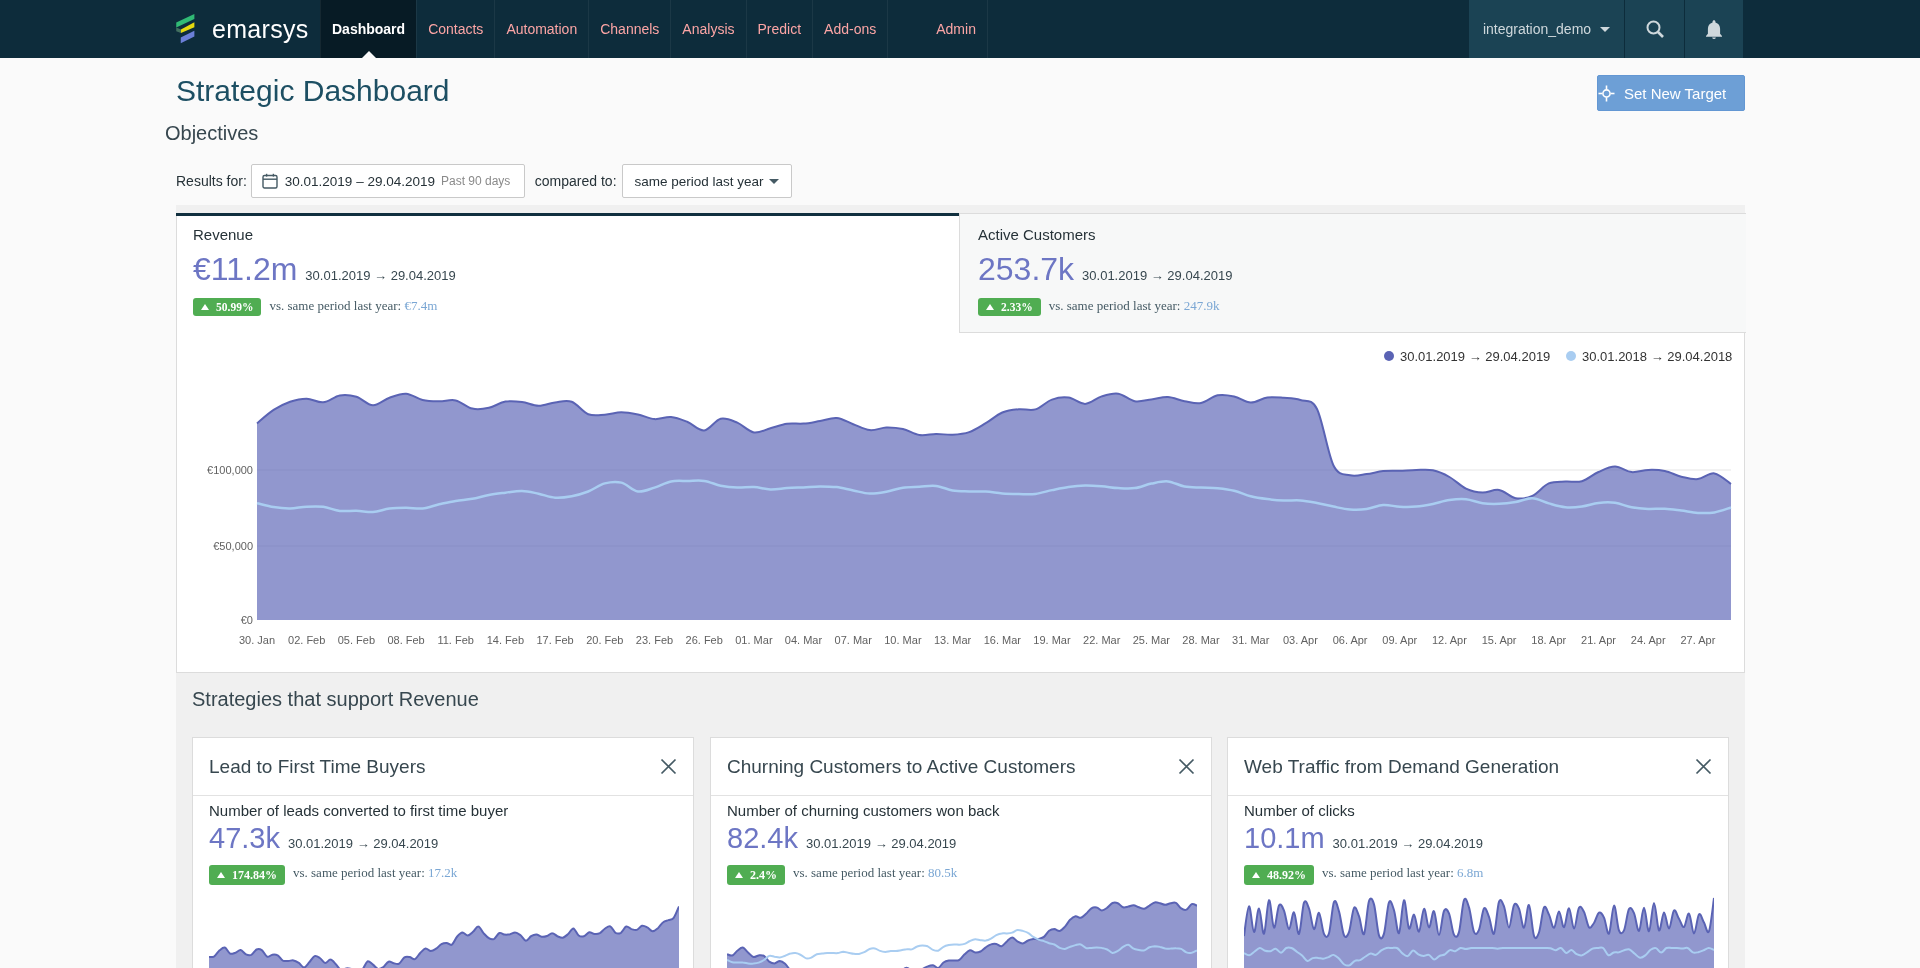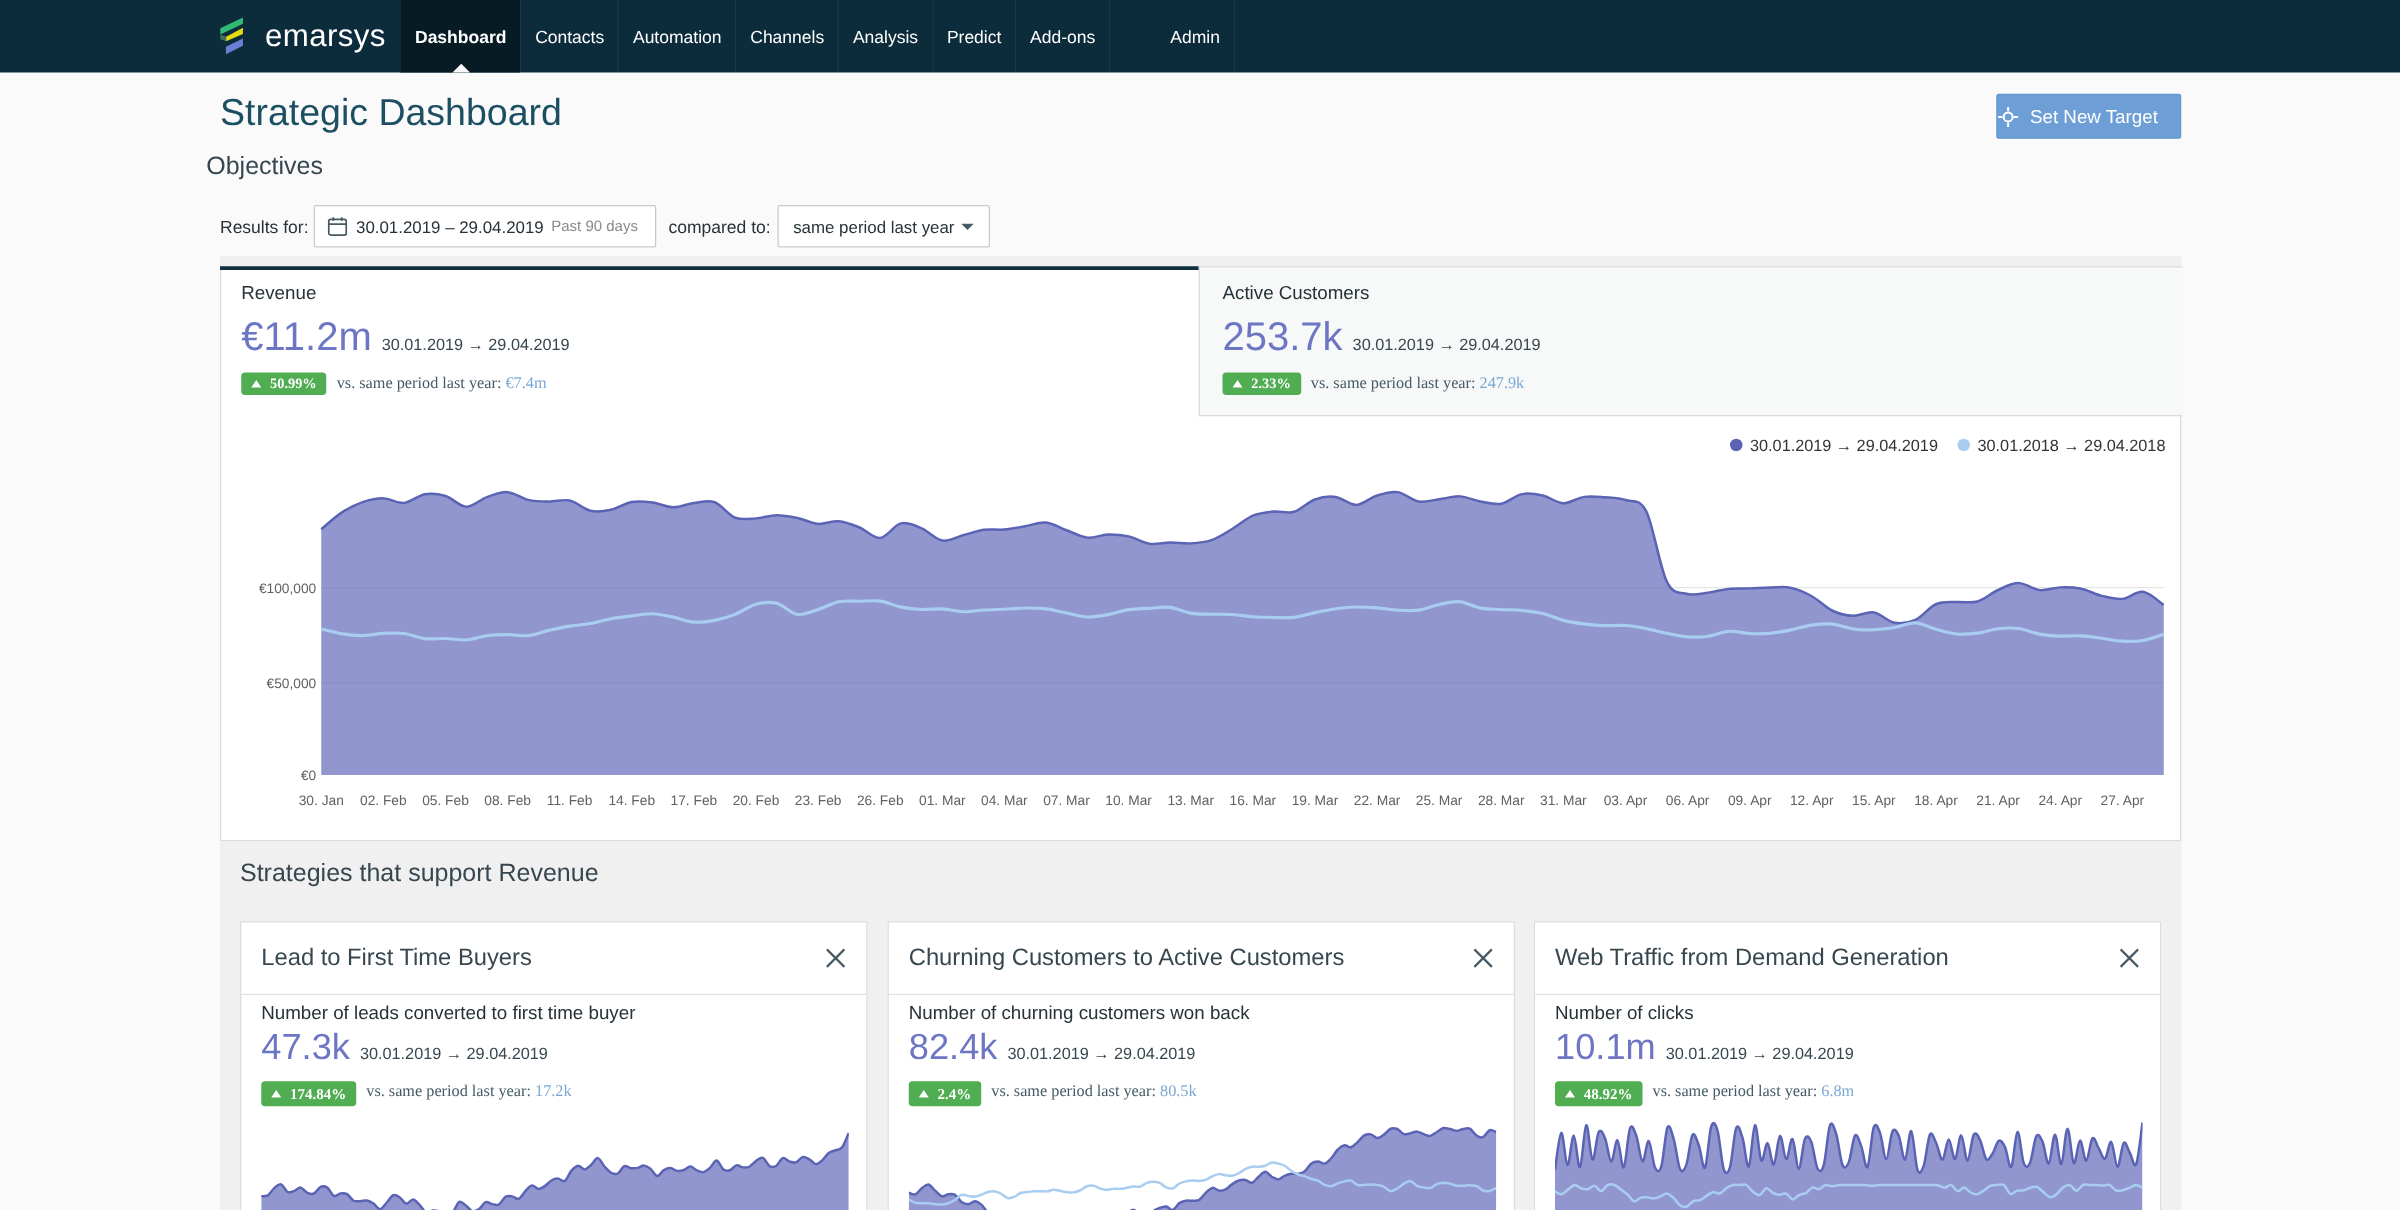--- a/index.html
+++ b/index.html
@@ -3,21 +3,21 @@
 <style>
 * { margin:0; padding:0; box-sizing:border-box; }
 html,body { width:1920px; height:968px; overflow:hidden; background:#fafafa;
   font-family:"Liberation Sans", sans-serif; }
 .abs { position:absolute; }
 
 #nav { position:absolute; left:0; top:0; width:1920px; height:58px; background:#0d2c3b; }
 #logo { position:absolute; left:176px; top:0; height:58px; display:flex; align-items:center; }
 #logo .word { color:#fff; font-size:25px; letter-spacing:0.3px; margin-left:17px; font-weight:400; }
 #menu { position:absolute; left:320px; top:0; height:58px; display:flex; }
-#menu .it { height:58px; line-height:58px; padding:0 11px; color:#ffffff; font-size:14px;
+#menu .it { height:58px; line-height:58px; padding:0 11px; color:#fca5a5; font-size:14px;
   border-left:1px solid rgba(255,255,255,0.06); position:relative; }
 #menu .it:last-child { border-right:1px solid rgba(255,255,255,0.06);padding-left:48px; }
 #menu .it.sel { background:#071b25; color:#fff; font-weight:bold; }
 #menu .it.sel:after { content:""; position:absolute; bottom:0; left:50%; margin-left:-7px;
   border-left:7px solid transparent; border-right:7px solid transparent;
   border-bottom:7px solid #fafafa; }
 #acct { position:absolute; left:1469px; top:0; width:274px; height:58px; background:#1b4354;
   display:flex; }
 #acct .cell { height:58px; display:flex; align-items:center; justify-content:center; }
 #acct .c1 { width:155px; color:#cfd8dc; font-size:14px; }
@@ -91,20 +91,35 @@
   </div>
   <div id="menu">
     <div class="it sel">Dashboard</div>
     <div class="it">Contacts</div>
     <div class="it">Automation</div>
     <div class="it">Channels</div>
     <div class="it">Analysis</div>
     <div class="it">Predict</div>
     <div class="it">Add-ons</div>
     <div class="it">Admin</div>
+  </div>
+  <div id="acct">
+    <div class="cell c1">integration_demo<span class="caret"></span></div>
+    <div class="cell c2">
+      <svg width="22" height="22" viewBox="0 0 22 22" fill="none" stroke="#cfd8dc" stroke-width="2">
+        <circle cx="9.5" cy="9.5" r="6"></circle>
+          <line x1="14" y1="14" x2="19" y2="19" stroke-width="2.6"></line>
+      </svg>
+    </div>
+    <div class="cell c3">
+      <svg width="20" height="21" viewBox="0 0 20 21" fill="#cfd8dc">
+        <path d="M10 1.2 c-0.8 0 -1.45 0.65 -1.45 1.45 v0.85 C5.5 4.3 3.9 6.8 3.9 9.8 v4.9 l-1.9 2.2 v0.8 h16 v-0.8 l-1.9 -2.2 v-4.9 c0 -3 -1.6 -5.5 -4.65 -6.3 v-0.85 c0 -0.8 -0.65 -1.45 -1.45 -1.45 z"></path>
+        <path d="M8.1 18.6 a1.95 1.95 0 0 0 3.8 0 z"></path>
+      </svg>
+    </div>
   </div>
 </div>
 
 <div id="h1">Strategic Dashboard</div>
 <div id="btn-target">
   <svg width="17" height="17" viewBox="0 0 17 17" fill="none" stroke="#fff" stroke-width="1.6" style="margin-right:9px">
     <circle cx="8.5" cy="8.5" r="3.6"></circle>
     <line x1="8.5" y1="0.5" x2="8.5" y2="4"></line>
       <line x1="8.5" y1="13" x2="8.5" y2="16.5"></line>
     <line x1="0.5" y1="8.5" x2="4" y2="8.5"></line>

